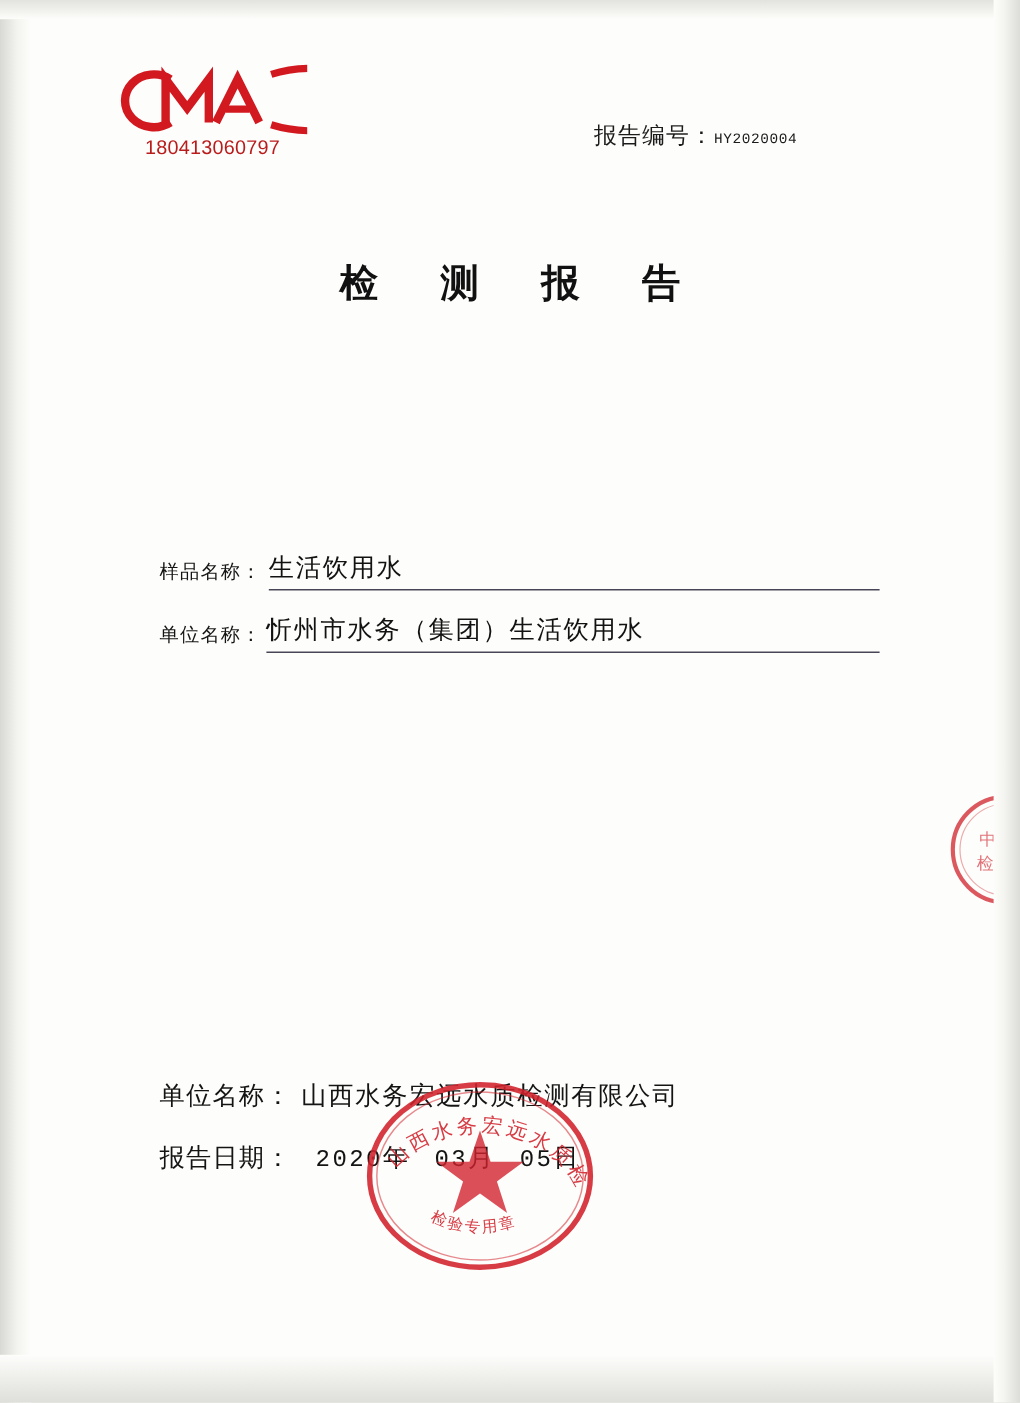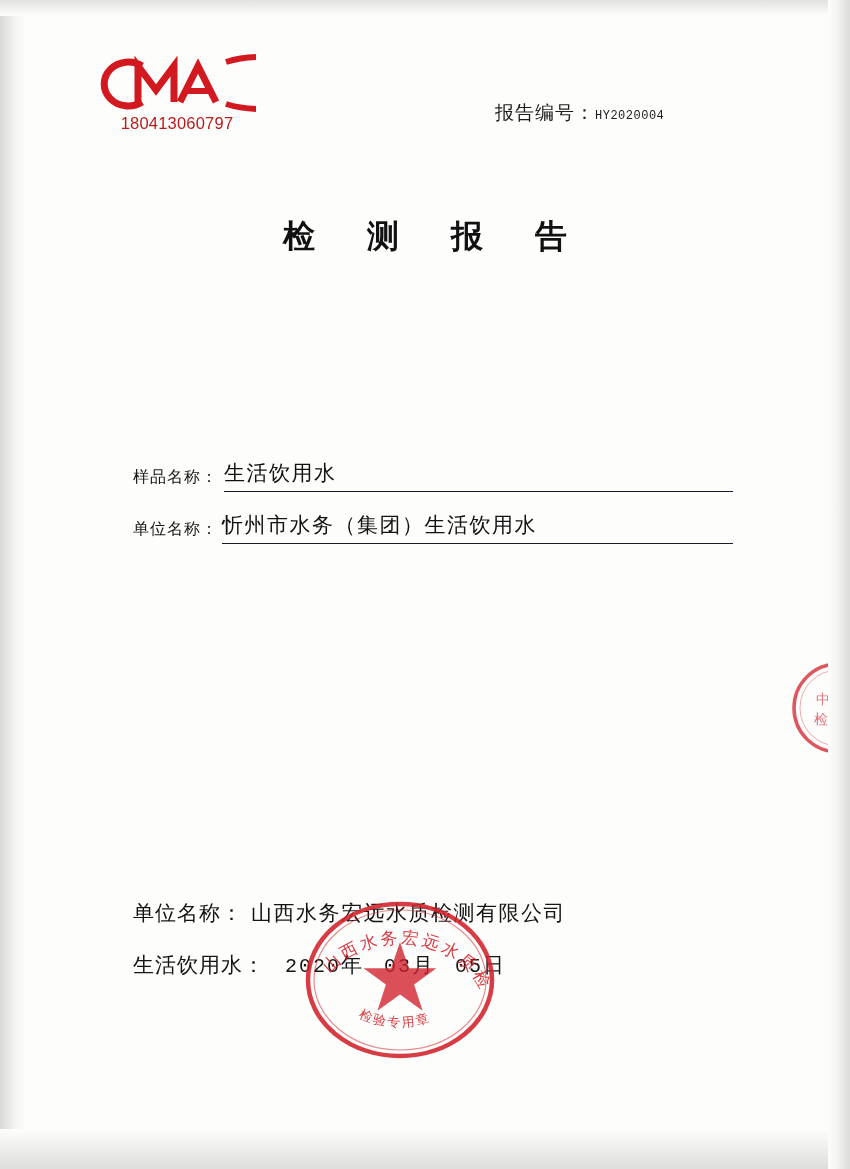--- a/index.html
+++ b/index.html
@@ -228,21 +228,21 @@
       <span class="field-value">忻州市水务（集团）生活饮用水</span>
     </div>
   </div>
 
   <div class="footer">
     <div class="footer-row">
       <span class="footer-label">单位名称：</span>
       <span class="footer-value">山西水务宏远水质检测有限公司</span>
     </div>
     <div class="footer-row">
-      <span class="footer-label">生活饮用水：</span>
+      <span class="footer-label">报告日期：</span>
       <span class="date-value">
         <span class="num">2020</span><span>年</span>
       </span>
       <span class="date-value">
         <span class="num">03</span><span>月</span>
       </span>
       <span class="date-value">
         <span class="num">05</span><span>日</span>
       </span>
     </div>

